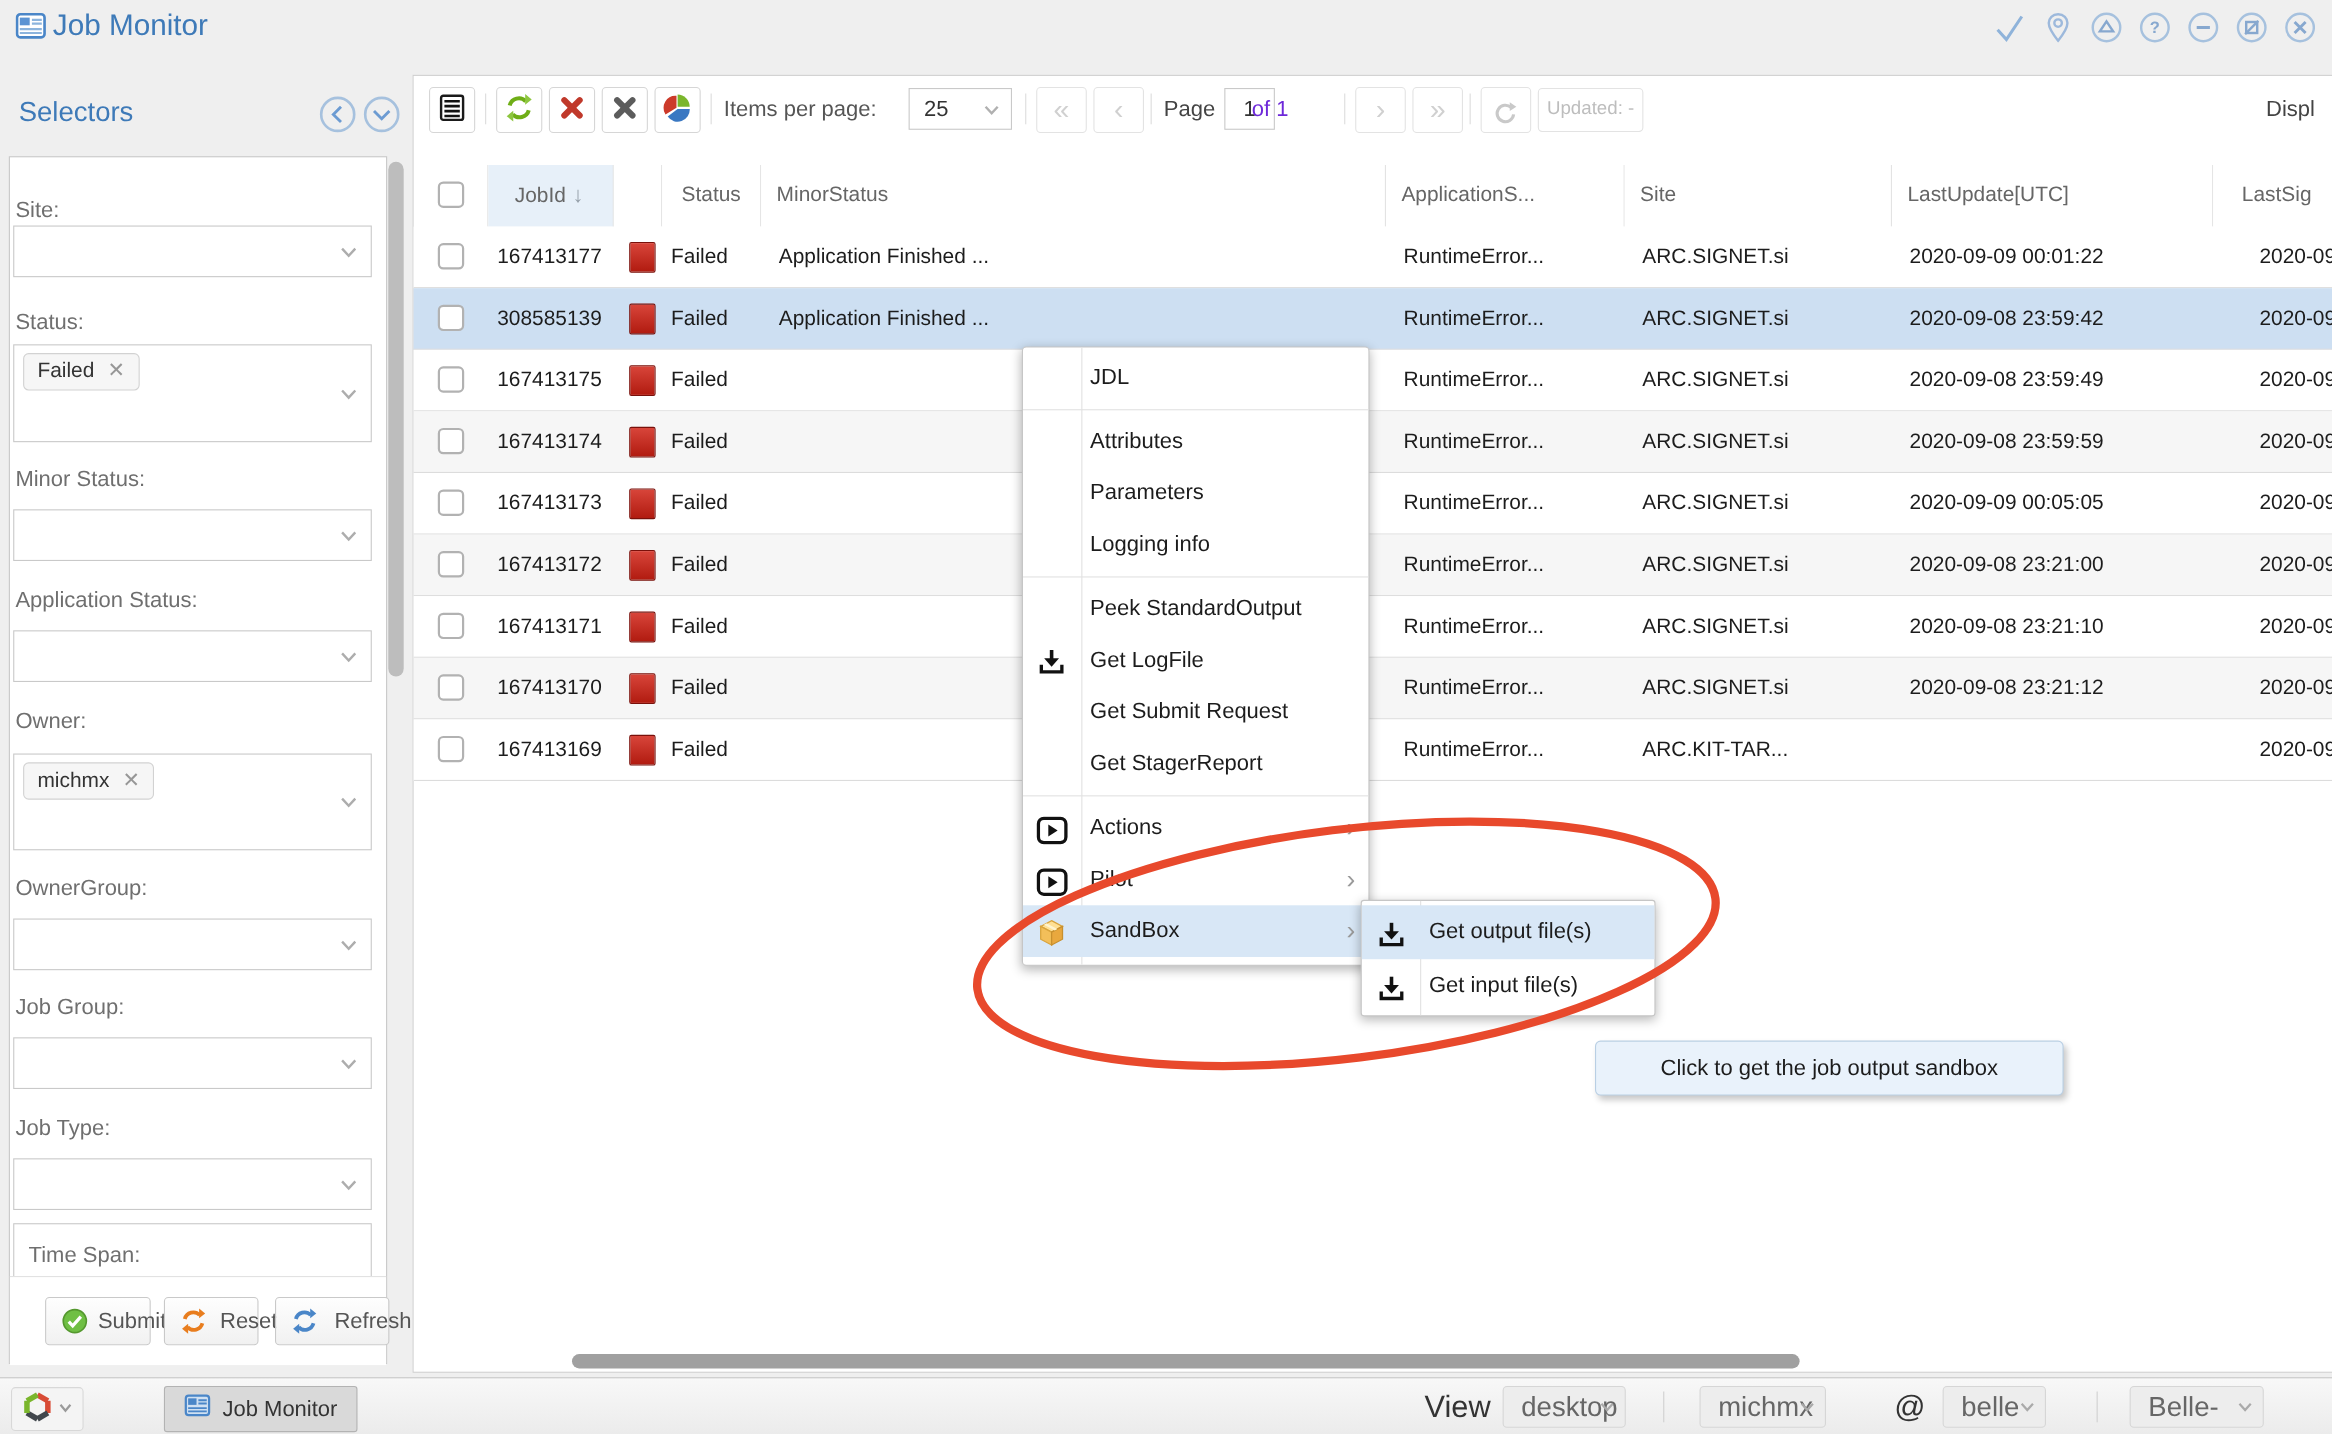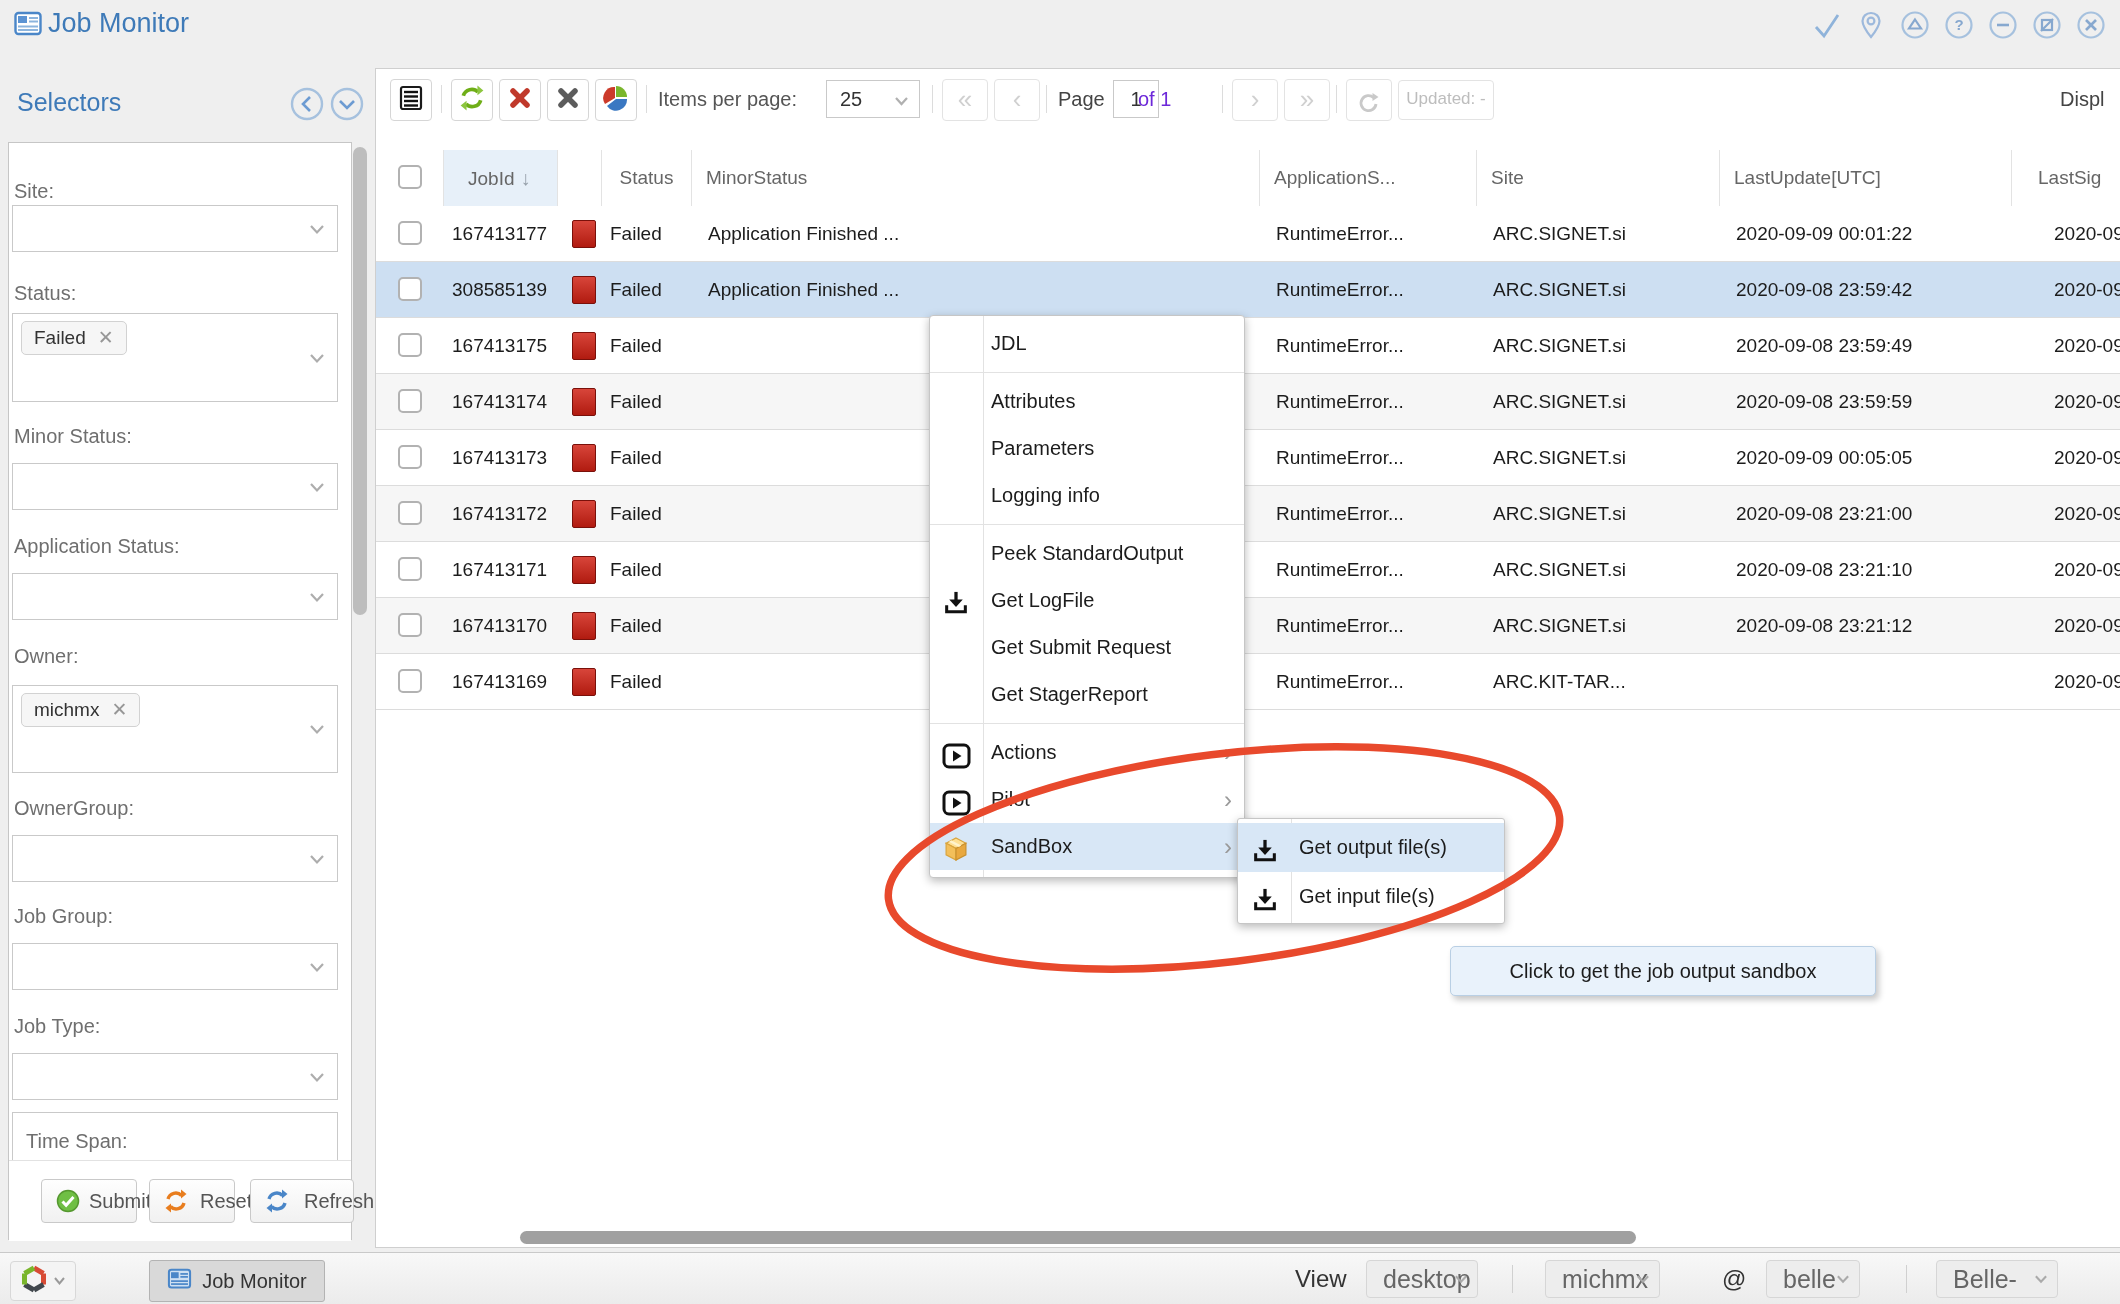--- a/index.html
+++ b/index.html
@@ -66,21 +66,21 @@
   
   #taskbar{position:absolute;left:0;top:1252px;width:2120px;height:52px;background:linear-gradient(#f8f8f8,#ebebeb);border-top:1px solid #c9c9c9;}
   #logoBtn{position:absolute;left:10px;top:8px;width:64px;height:38px;border:1px solid #d8d8d8;border-radius:4px;background:#f4f4f4;
            display:flex;align-items:center;justify-content:center;gap:6px;}
   #appBtn{position:absolute;left:149px;top:7px;width:174px;height:40px;background:#d9d9d9;border:1px solid #b3b3b3;border-radius:3px;
           display:flex;align-items:center;justify-content:center;gap:10px;font-size:20px;color:#333;}
   .tsel{position:absolute;top:7px;height:38px;background:#ededed;border:1px solid #d6d6d6;border-radius:4px;box-sizing:border-box;
         font-size:25px;color:#666;line-height:36px;padding-left:16px;}
   .tsel svg{position:absolute;right:9px;top:50%;margin-top:-6px;}
   .tsep{position:absolute;top:12px;width:1px;height:28px;background:#d0d0d0;}
-  .tlab{position:absolute;top:7px;line-height:38px;font-size:24px;color:#333;text-align:center;}
+  .tlab{position:absolute;top:7px;line-height:38px;font-size:28px;color:#333;text-align:center;}
 </style>
 </head>
 <body>
 
 <div id="app">
 
   <span class="abs" style="left:14px;top:11px;width:28px;height:26px;">
     <svg width="28" height="26" viewBox="0 0 28 26">
         <rect x="1.5" y="2" width="25" height="21" rx="3" fill="#fff" stroke="#4a86c8" stroke-width="2.4"></rect>
         <rect x="4" y="5" width="9" height="7" fill="#5b93d3"></rect>

